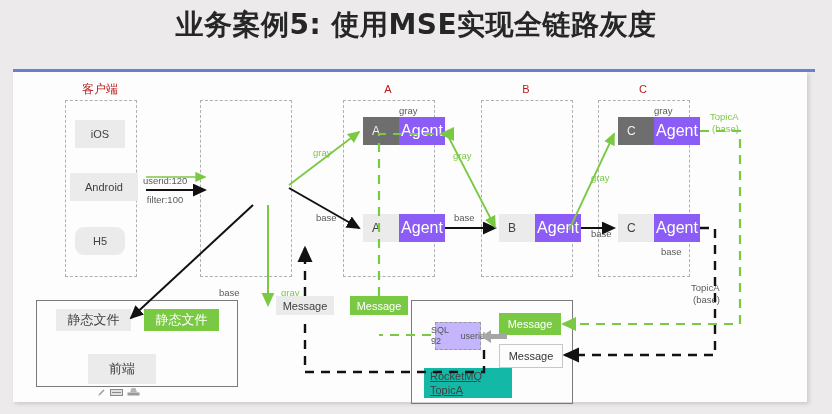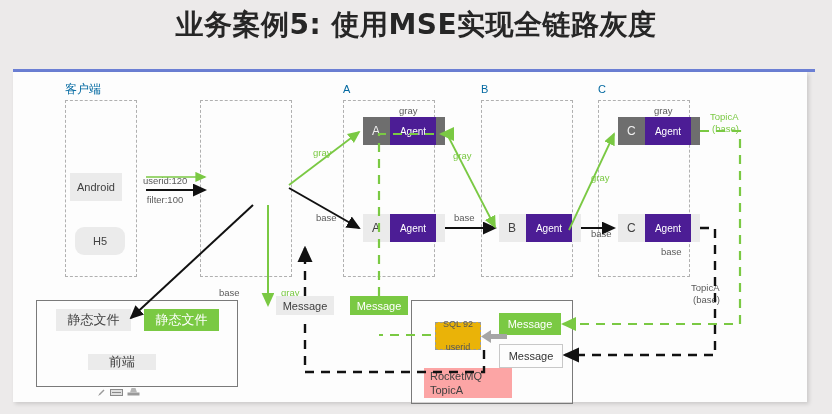--- a/index.html
+++ b/index.html
@@ -28,53 +28,53 @@
     position:absolute;left:13px;top:72px;width:794px;height:330px;
     background:#fdfdfd;
     box-shadow:2px 2px 4px rgba(0,0,0,0.14);
   }
   .diagram{
     position:absolute;left:0;top:0;width:794px;height:330px;
   }
 
   
   .grp-label{
-    position:absolute;font-size:11px;color:#0369a1;
-    text-align:left;white-space:nowrap;
+    position:absolute;font-size:11px;color:#b91c1c;
+    text-align:center;white-space:nowrap;
   }
   .grp-label.cn{font-size:12px;font-family:"DejaVu Sans","Liberation Sans",sans-serif;}
   .dashgroup{
     position:absolute;border:1px dashed #b0b0b0;background:transparent;
   }
   .solidgroup{
     position:absolute;border:1px solid #7a7a7a;background:transparent;
   }
 
   .node{
     position:absolute;display:flex;align-items:center;
     background:#ebebeb;color:#404040;font-size:12px;
   }
   .node .nm{padding-left:9px;flex:0 0 auto;}
   .node.dark{background:#6e6e6e;color:#f0f0f0;}
   .agent{
-    position:absolute;right:9px;top:0;height:100%;
-    background:#4c1d95;color:#ffffff;font-size:10px;
+    position:absolute;right:0;top:0;height:100%;
+    background:#8b5cf6;color:#ffffff;font-size:16px;
     display:flex;align-items:center;justify-content:center;
   }
 
   .boxlabel{
     position:absolute;display:flex;align-items:center;justify-content:center;
     font-size:11px;color:#404040;background:#ebebeb;
   }
   .boxlabel.cn{font-size:13px;font-family:"DejaVu Sans","Liberation Sans",sans-serif;}
   .boxlabel.green{background:#7ac943;color:#ffffff;}
   .boxlabel.white{background:#fdfdfd;border:1px solid #c8c8c8;color:#333;}
-  .boxlabel.plain{background:#fca5a5;}
-  .boxlabel.dashed-box{background:#eab308;border:1px dashed #9a9a9a;color:#555;
-     font-size:9px;line-height:11px;flex-direction:column;gap:12px;}
+  .boxlabel.plain{background:#14b8a6;text-decoration:underline;}
+  .boxlabel.dashed-box{background:#c4b5fd;border:1px dashed #9a9a9a;color:#555;
+     font-size:9px;line-height:11px;flex-direction:row;gap:12px;}
 
   .edge-label{
     position:absolute;font-size:9.5px;color:#5a5a5a;white-space:nowrap;
   }
   .edge-label.green{color:#7ac943;}
   .edge-label.two{line-height:11px;white-space:normal;text-align:center;}
 
   svg.wires{position:absolute;left:0;top:0;width:794px;height:330px;overflow:visible;}
 
   .tinyicons{position:absolute;left:84px;top:310px;display:flex;gap:4px;align-items:flex-end;}
@@ -95,21 +95,22 @@
       <div class="dashgroup" style="left:187px;top:28px;width:90px;height:175px;"></div>
       <div class="dashgroup" style="left:330px;top:28px;width:90px;height:175px;"></div>
       <div class="dashgroup" style="left:468px;top:28px;width:90px;height:175px;"></div>
       <div class="dashgroup" style="left:585px;top:28px;width:90px;height:175px;"></div>
 
       <div class="grp-label cn" style="left:52px;top:9px;width:70px;">客户端</div>
       <div class="grp-label" style="left:330px;top:11px;width:90px;">A</div>
       <div class="grp-label" style="left:468px;top:11px;width:90px;">B</div>
       <div class="grp-label" style="left:585px;top:11px;width:90px;">C</div>
 
-      <div class="boxlabel" style="left:57px;top:101px;width:52px;height:28px;">Android</div>
+      <div class="boxlabel" style="left:62px;top:48px;width:50px;height:28px;">iOS</div>
+      <div class="boxlabel" style="left:57px;top:101px;width:68px;height:28px;">Android</div>
       <div class="boxlabel" style="left:62px;top:155px;width:50px;height:28px;border-radius:9px;">H5</div>
 
 
       <div class="edge-label two" style="left:130px;top:103px;width:44px;">userid:120</div>
       <div class="edge-label two" style="left:130px;top:122px;width:44px;">filter:100</div>
 
       <div class="node dark" style="left:350px;top:45px;width:82px;height:28px;">
         <span class="nm">A</span>
         <span class="agent" style="width:46px;">Agent</span>
       </div>
@@ -148,21 +149,21 @@
       <div class="edge-label green" style="left:699px;top:51px;">(base)</div>
       <div class="edge-label" style="left:678px;top:210px;">TopicA</div>
       <div class="edge-label" style="left:680px;top:222px;">(base)</div>
 
       <div class="edge-label" style="left:206px;top:215px;">base</div>
       <div class="edge-label green" style="left:268px;top:215px;">gray</div>
 
       <div class="solidgroup" style="left:23px;top:228px;width:200px;height:85px;"></div>
       <div class="boxlabel cn" style="left:43px;top:237px;width:75px;height:22px;">静态文件</div>
       <div class="boxlabel cn green" style="left:131px;top:237px;width:75px;height:22px;">静态文件</div>
-      <div class="boxlabel cn" style="left:75px;top:282px;width:68px;height:16px;">前端</div>
+      <div class="boxlabel cn" style="left:75px;top:282px;width:68px;height:30px;">前端</div>
 
       <div class="boxlabel" style="left:263px;top:224px;width:58px;height:19px;">Message</div>
       <div class="boxlabel green" style="left:337px;top:224px;width:58px;height:19px;">Message</div>
 
       <div class="solidgroup" style="left:398px;top:228px;width:160px;height:102px;"></div>
       <div class="boxlabel dashed-box" style="left:422px;top:250px;width:44px;height:26px;">
         <span>SQL 92</span>
         <span>userid</span>
       </div>
       <div class="boxlabel green" style="left:486px;top:241px;width:62px;height:22px;">Message</div>

